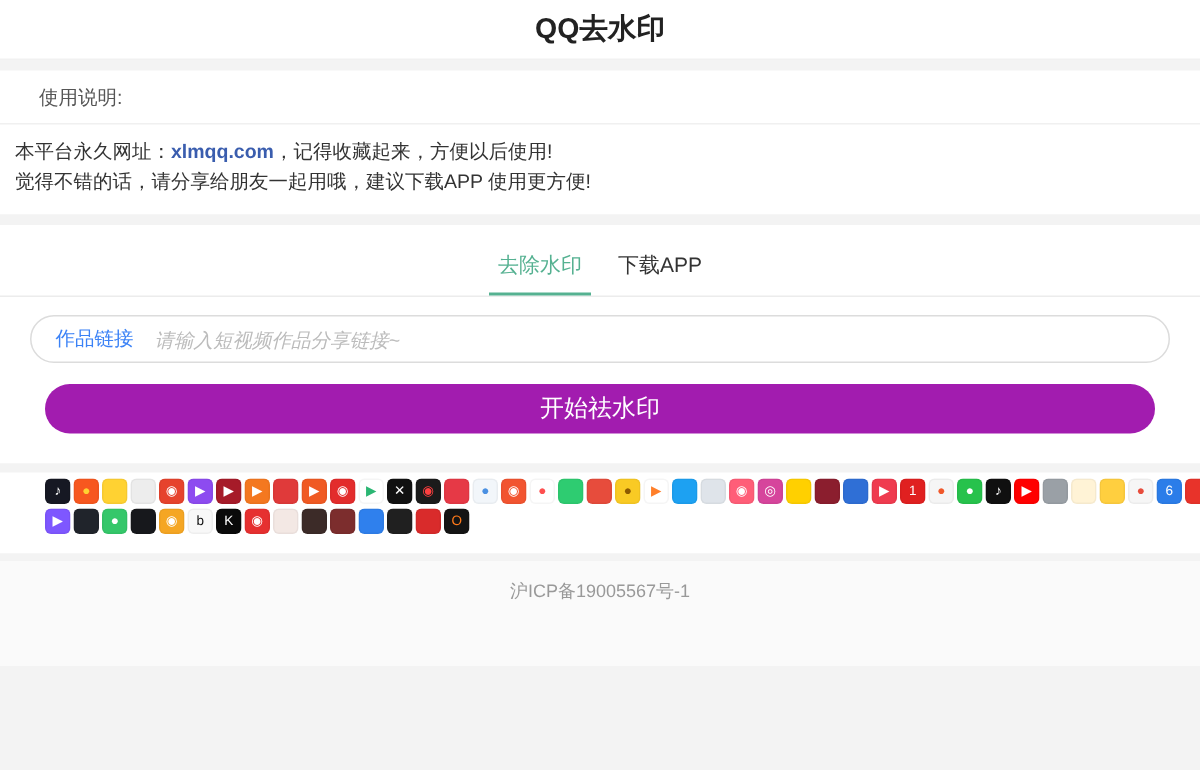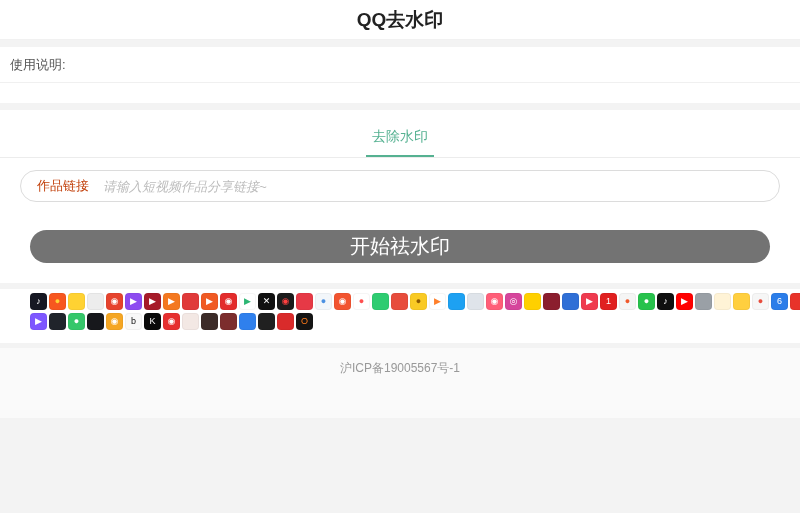--- a/index.html
+++ b/index.html
@@ -19,21 +19,21 @@
     line-height:40px;
     text-align:center;
     border-bottom:1px solid #f1f1f1;
   }
   .topbar h1 { font-size:19px; font-weight:bold; color:#222; }
   .band { height:7px; background:#f3f3f3; }
   section { background:#fff; }
   .section-label {
     color:#555;
     font-size:13px;
-    padding:9px 10px 8px 10px;
+    padding:9px 10px 8px 26px;
   }
   .divider { border-bottom:1px solid #f0f0f0; }
   .notice-lines { padding:8px 10px 12px 10px; line-height:20px; }
   .notice-lines a {
     color:#3a5dae; font-weight:bold; text-decoration:none;
   }
   .tab-bar {
     display:flex;
     justify-content:center;
     gap:12px;
@@ -59,36 +59,36 @@
   .input-row {
     margin:0 20px;
     border:1px solid #dcdcdc;
     border-radius:17px;
     height:32px;
     display:flex;
     align-items:center;
     padding:0 14px;
     background:#fff;
   }
-  .input-label { color:#c2410c; white-space:nowrap; padding:0 14px 0 2px; }
+  .input-label { color:#3b82f6; white-space:nowrap; padding:0 14px 0 2px; }
   .input-row input {
     border:none; outline:none; flex:1; font-size:13px;
     font-family:inherit; color:#333; background:transparent;font-style:italic;
   }
   .input-row input::placeholder { color:#bcbcbc; }
   .submit-btn {
     display:block;
     width:740px;
-    margin:28px auto 0 auto;
+    margin:14px auto 0 auto;
     height:33px;
     border:none;
     border-radius:17px;
-    background:#737373;
+    background:#a21caf;
     color:#fff;
-    font-size:20px;
+    font-size:16px;
     font-family:inherit;
     cursor:pointer;
   }
   .apps-body { padding:4px 10px 10px 10px; }
   .icons-row { display:flex; flex-wrap:nowrap; gap:2px; margin-bottom:3px; padding-left:20px; }
   .app-icon {
     width:17px; height:17px;
     border-radius:4px;
     flex:0 0 17px;
     display:inline-flex;
@@ -115,28 +115,31 @@
 <header class="topbar">
   <h1>QQ去水印</h1>
 </header>
 
 <div class="band"></div>
 
 <section>
   <div class="section-label">使用说明:</div>
   <div class="divider"></div>
   <div class="notice-lines">
+    <p><span>本平台永久网址：</span><a href="#">xlmqq.com</a><span>，记得收藏起来，方便以后使用!</span></p>
+    <p>觉得不错的话，请分享给朋友一起用哦，建议下载APP 使用更方便!</p>
   </div>
 </section>
 
 <div class="band"></div>
 
 <section>
   <nav class="tab-bar">
       <div class="tab active">去除水印</div>
+      <div class="tab">下载APP</div>
     </nav>
   <div class="panel">
     <div class="input-row">
       <span class="input-label">作品链接</span>
       <input type="text" placeholder="请输入短视频作品分享链接~" style="">
     </div>
     <button class="submit-btn">开始祛水印</button>
   </div>
 </section>
 

